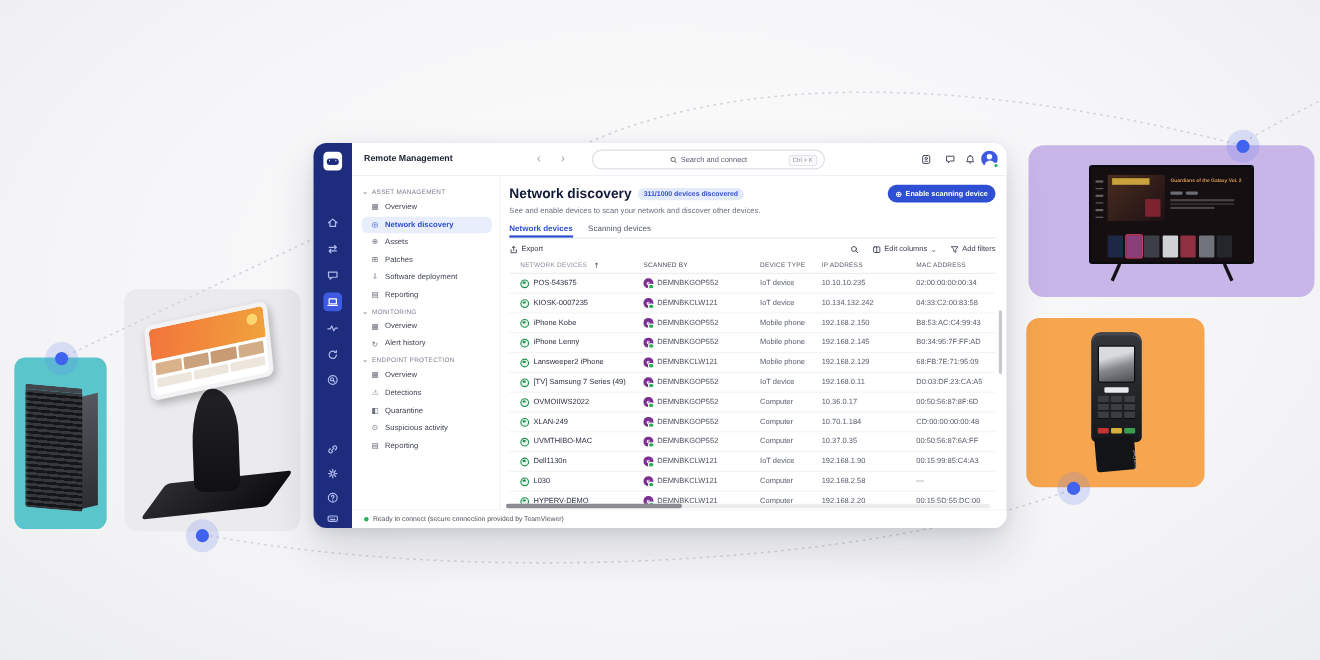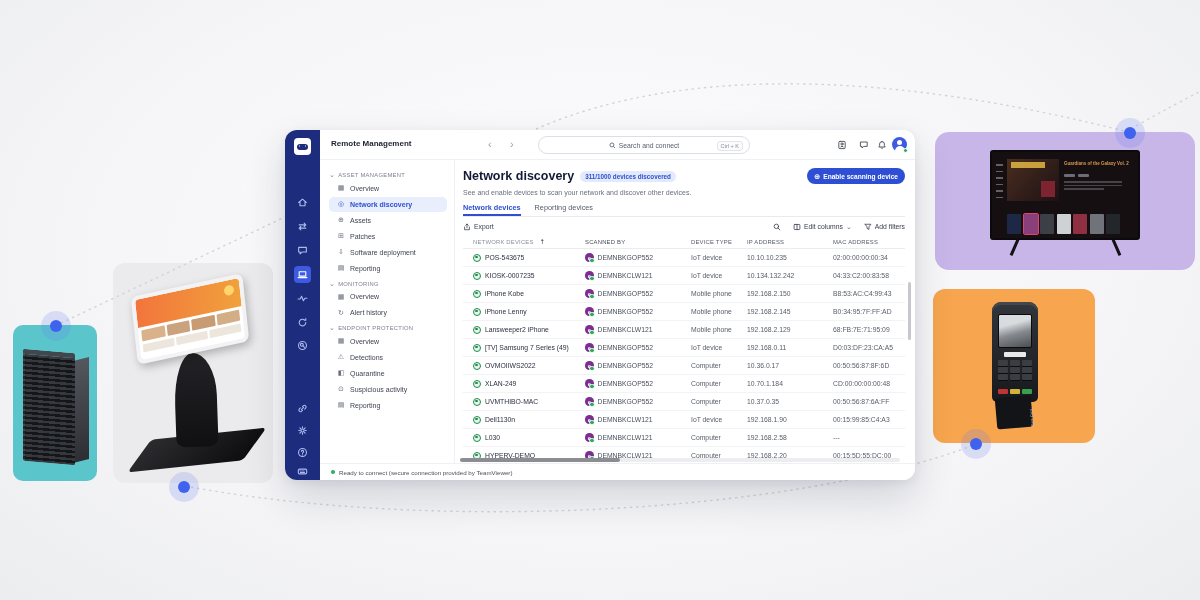--- a/index.html
+++ b/index.html
@@ -438,21 +438,21 @@
         <span class="page-title">Network discovery</span>
         <span class="badge">311/1000 devices discovered</span>
         <button class="btn-primary">
           <span class="plus">⊕</span>
           <span>Enable scanning device</span>
         </button>
       </div>
       <div class="subtitle">See and enable devices to scan your network and discover other devices.</div>
       <div class="tabs">
         <span class="tab active">Network devices</span>
-        <span class="tab">Reporting devices</span>
+        <span class="tab">Scanning devices</span>
       </div>
       <div class="toolbar">
         <span class="tool">
           <svg viewBox="0 0 10 10">
               <path d="M5 6V1.4M3.4 2.8 5 1.2l1.6 1.6M2 5v3.4h6V5"></path>
             </svg>
           <span>Export</span>
         </span>
         <span class="right">
           <svg viewBox="0 0 10 10">

